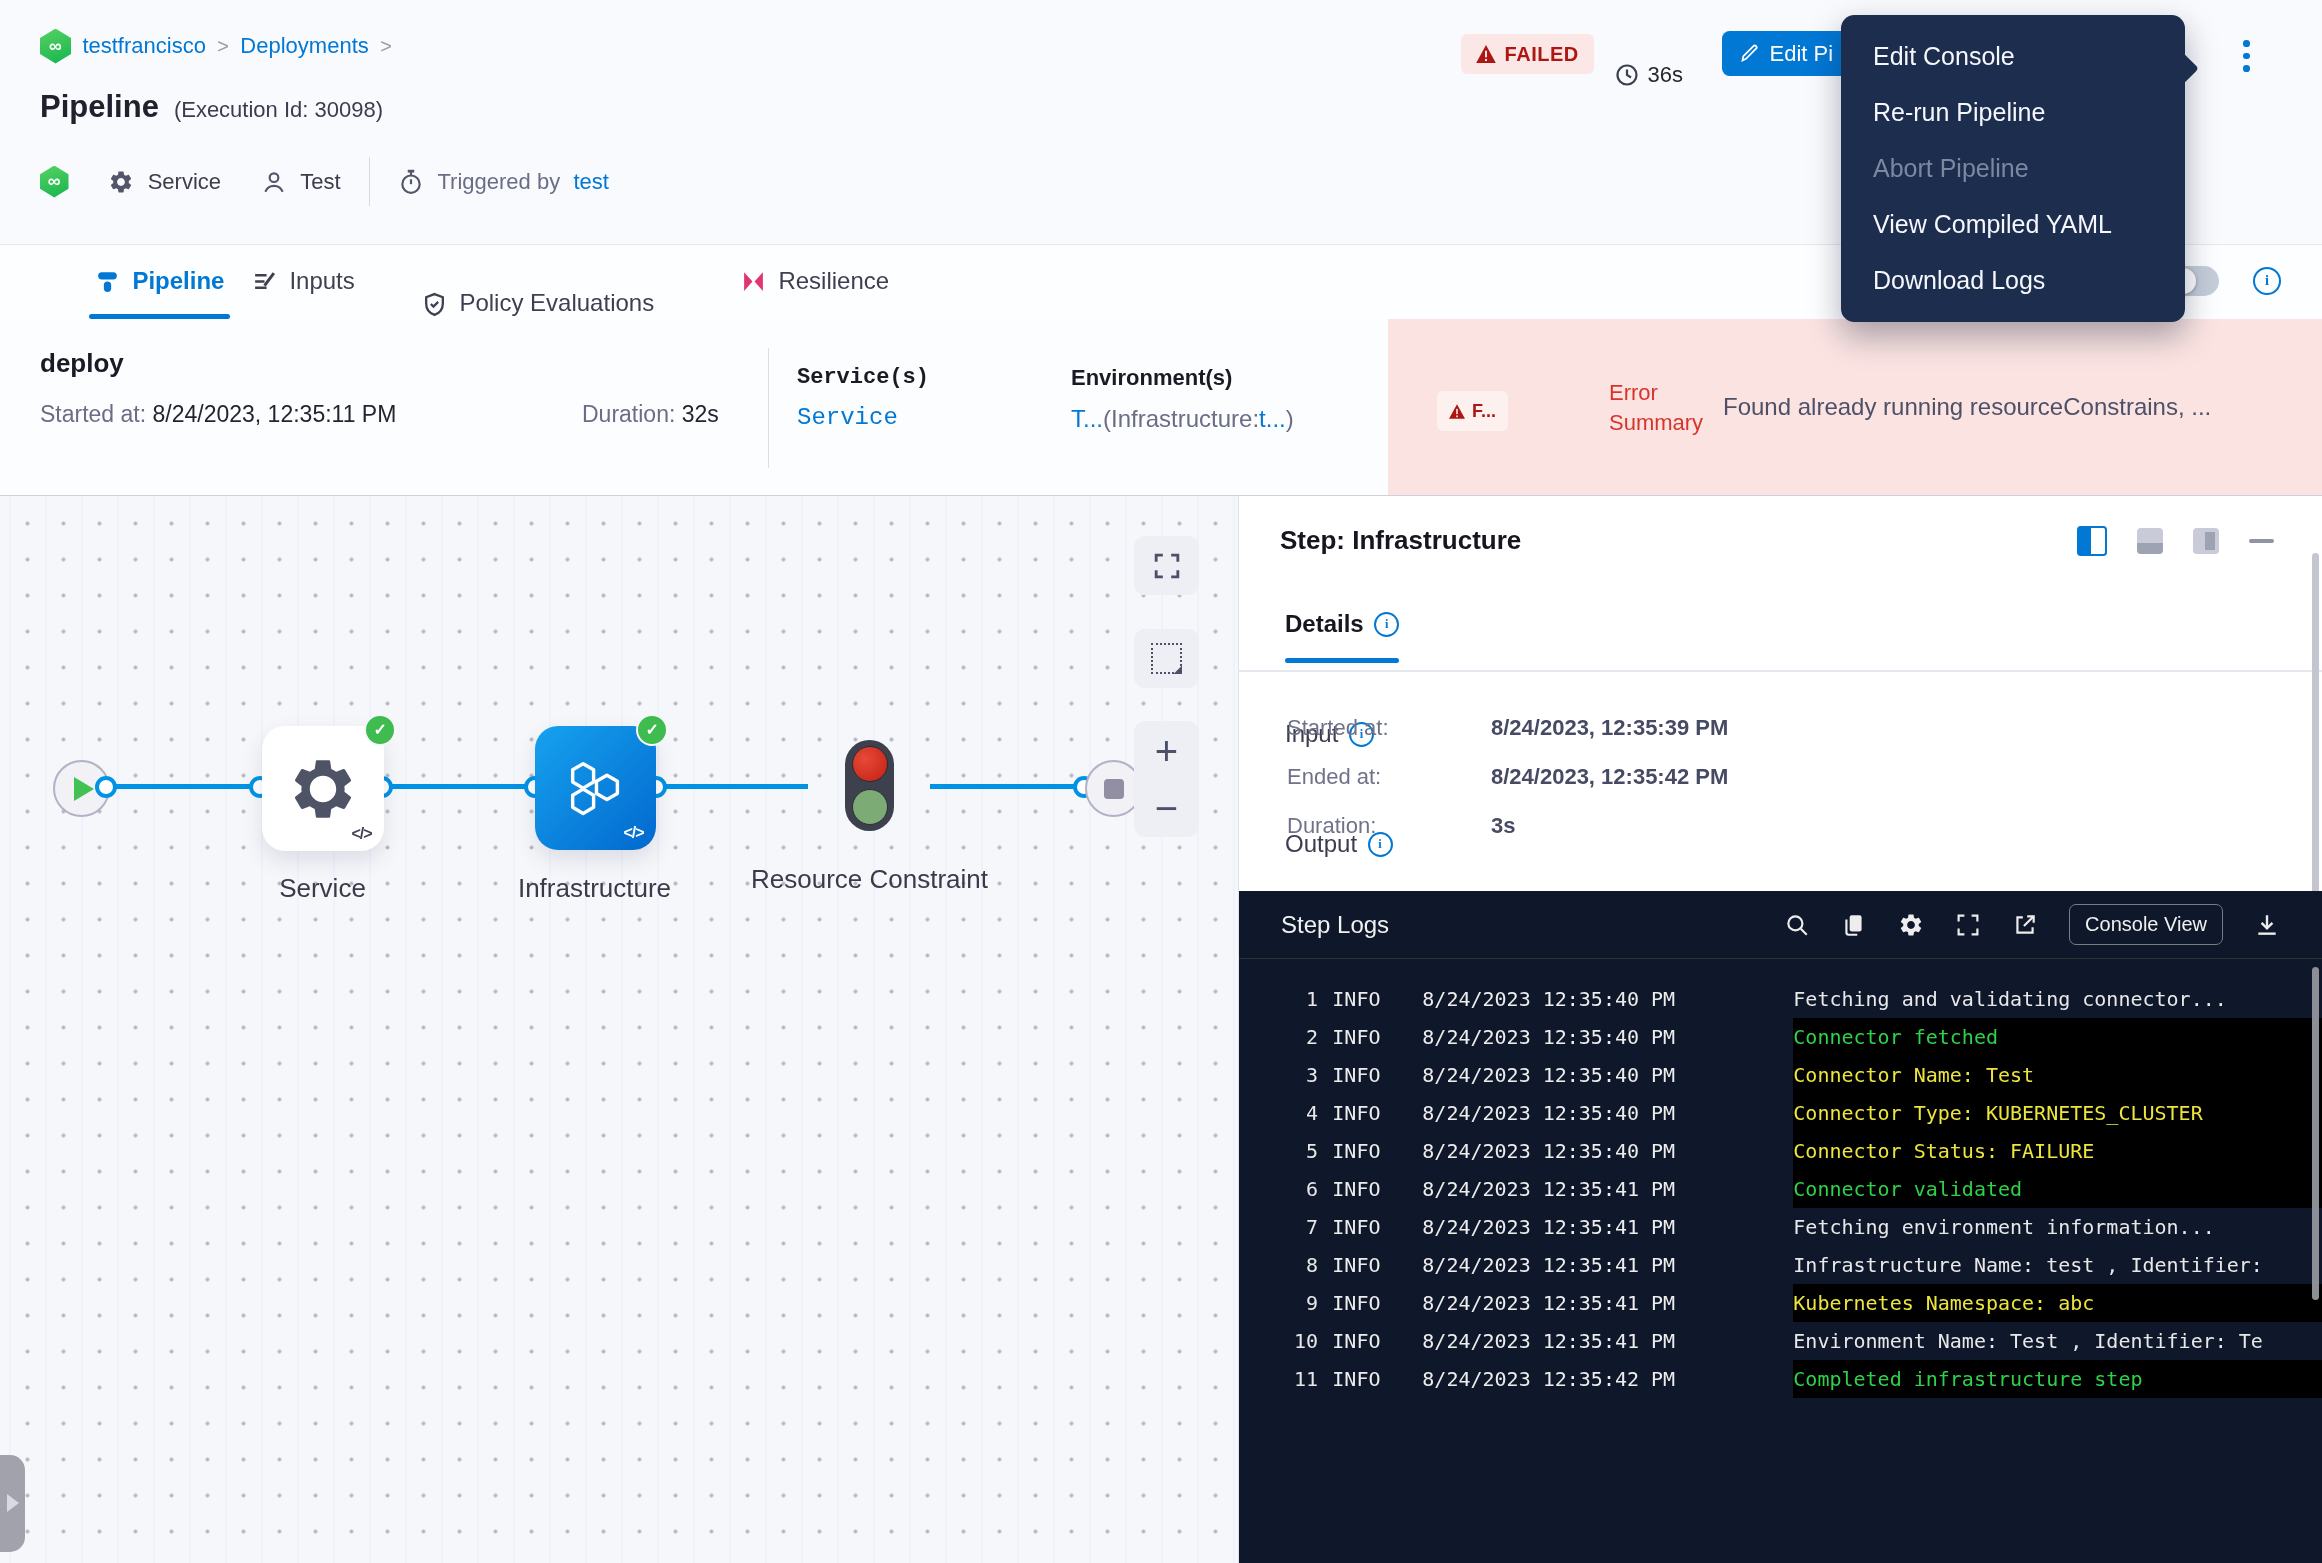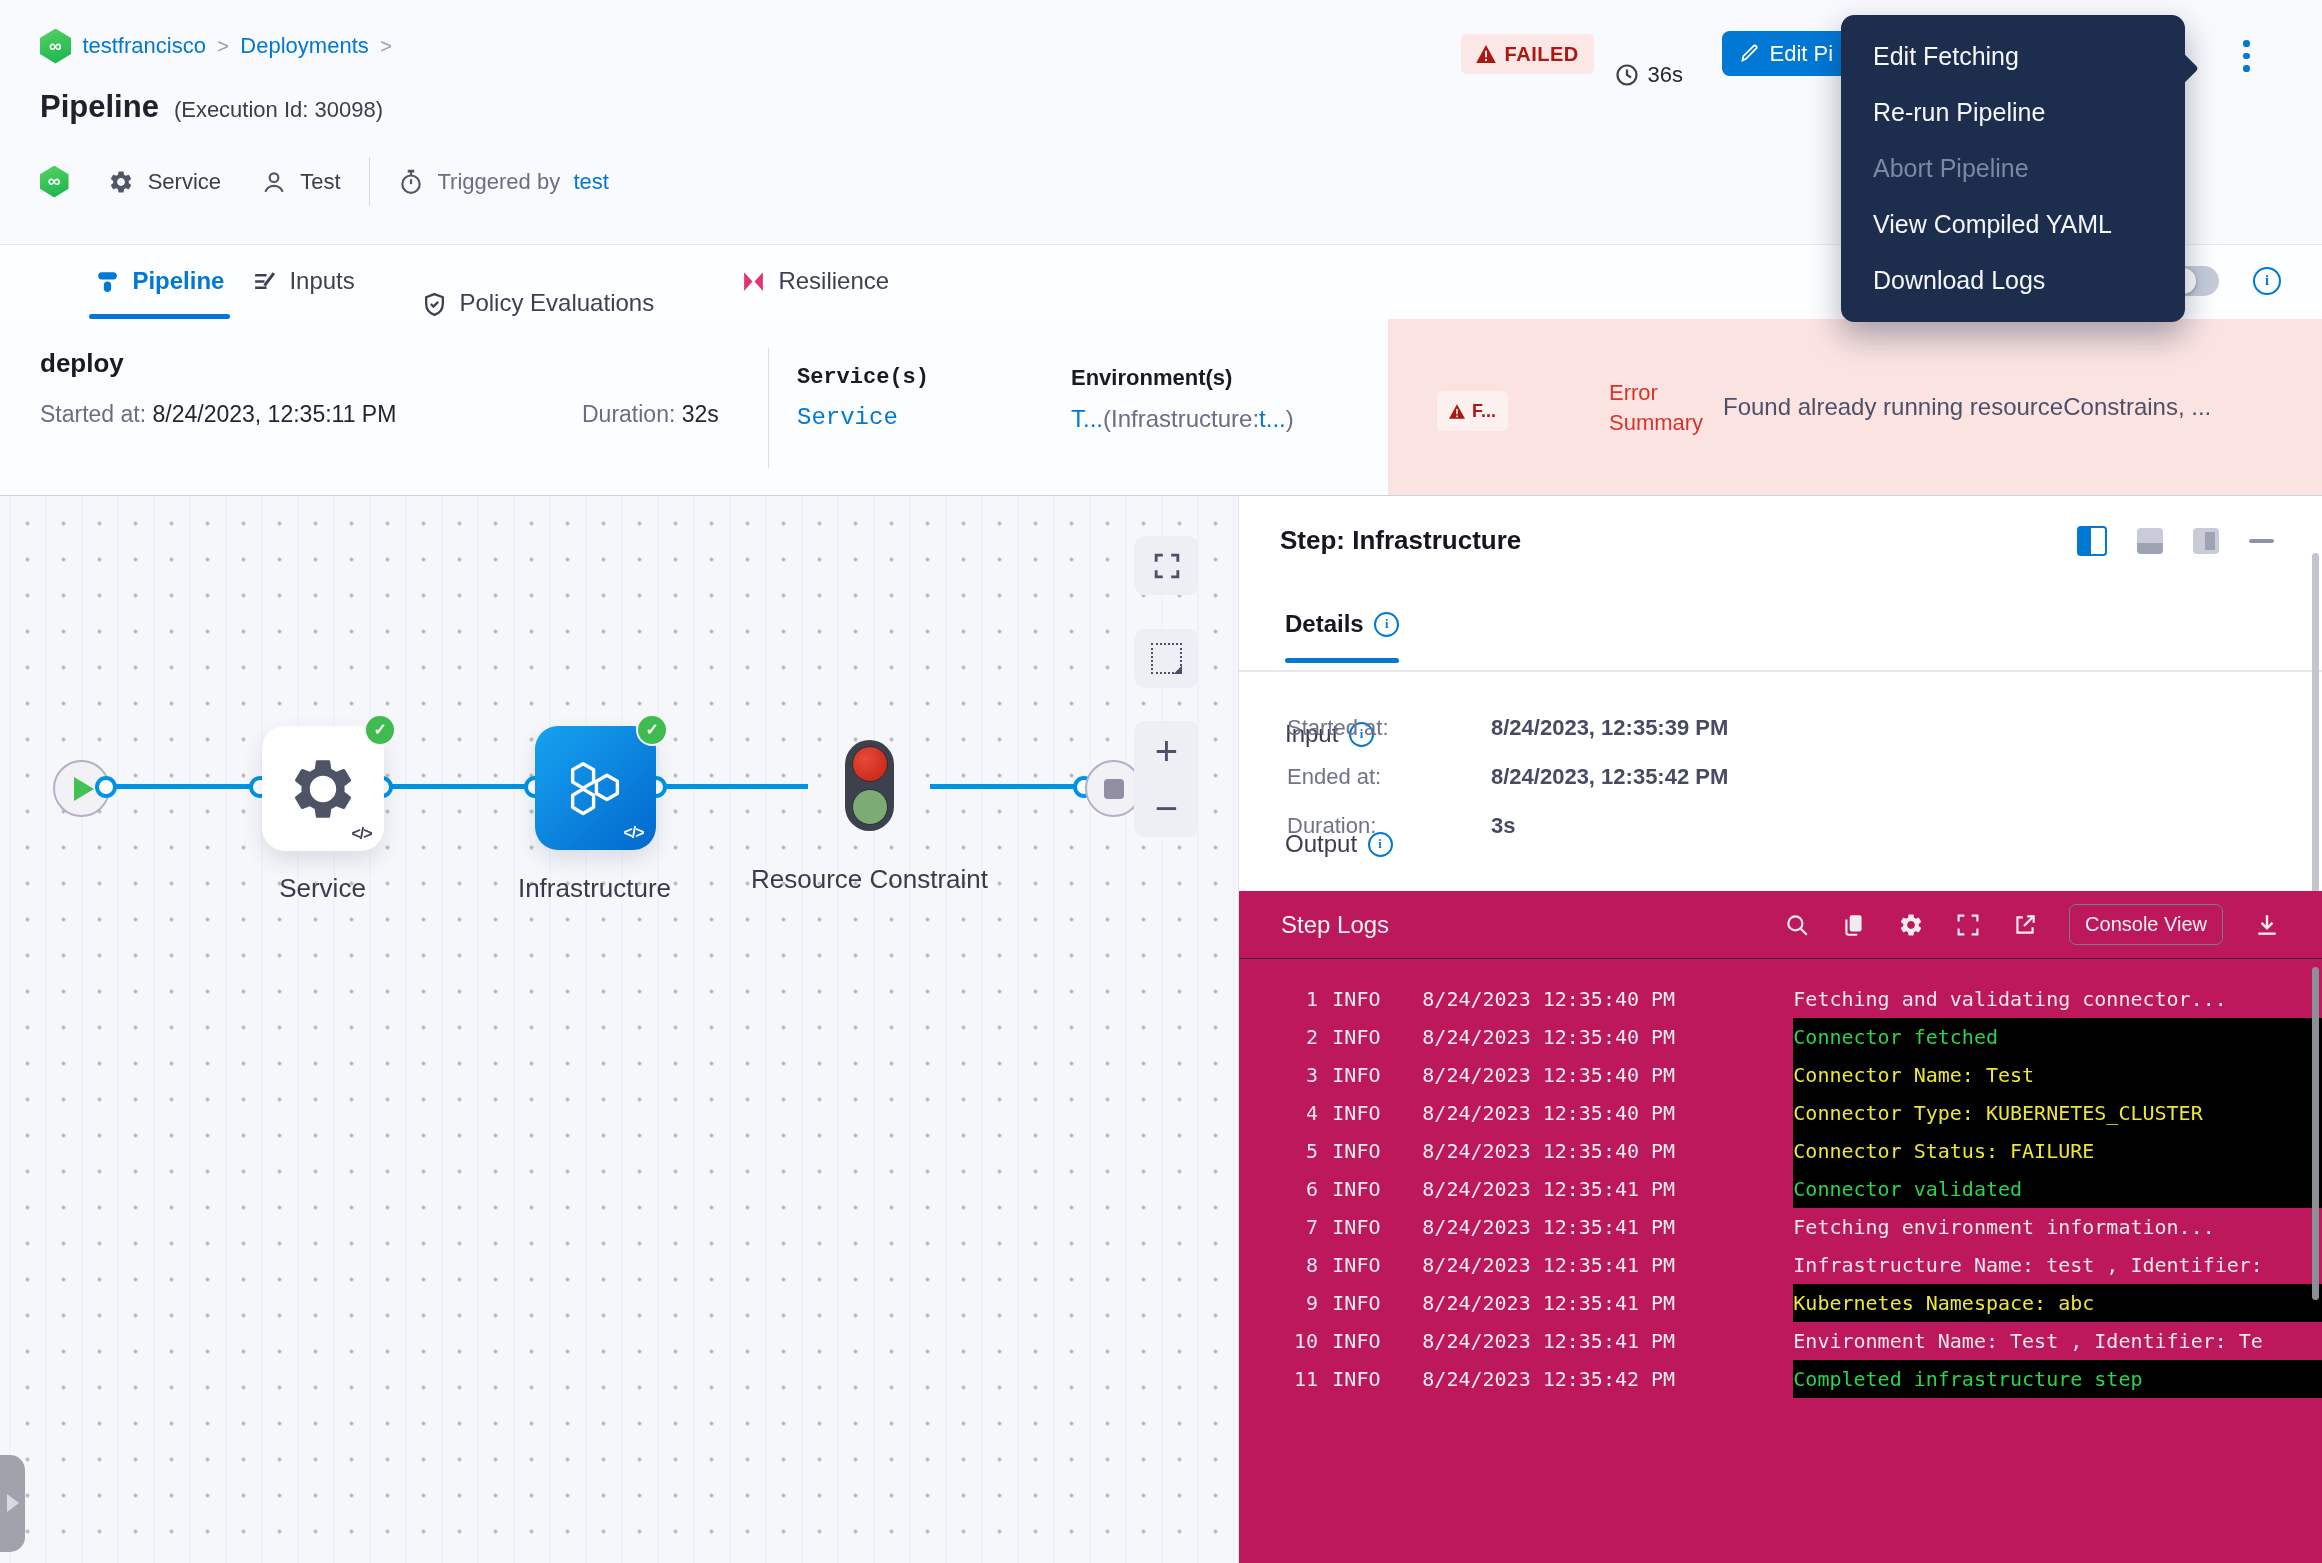--- a/index.html
+++ b/index.html
@@ -127,21 +127,21 @@
   .sp-tab{display:flex;align-items:center;gap:10.5px;cursor:pointer;position:relative;padding-bottom:25px;}
   .sp-tab.active{font-weight:bold;color:#15161f;}
   .sp-tab.active::after{content:"";position:absolute;left:0;right:0;bottom:0;height:4.8px;background:#0278d5;border-radius:2.9px;}
   .sp-divider{position:absolute;left:0;right:0;top:174px;height:1.9px;background:#e6e7ee;}
   .sp-fields{position:absolute;left:48px;top:219px;display:grid;grid-template-columns:204px auto;row-gap:23px;font-size:22px;}
   .f-label{color:#70728a;}
   .f-value{color:#474a63;font-weight:bold;}
   .panel-scroll{position:absolute;right:2.9px;top:57px;width:6.7px;height:380px;border-radius:3.8px;background:#c3c5cf;}
 
   
-  .logs{position:absolute;left:0;right:0;top:395px;bottom:0;background:#be185d;color:#ededed;}
+  .logs{position:absolute;left:0;right:0;top:395px;bottom:0;background:#0f172a;color:#ededed;}
   .logs-head{height:67px;display:flex;align-items:center;padding:0 42px;border-bottom:1px solid #2e2f33;}
   .logs-title{font-size:24px;color:#f2f2f2;}
   .log-tools{margin-left:auto;display:flex;align-items:center;gap:31px;}
   .ltool{width:26px;height:26px;color:#ededed;cursor:pointer;}
   .console-btn{border:1.4px solid #787c85;background:transparent;color:#f0f0f0;border-radius:7px;font-size:20px;
                font-family:Liberation Sans, sans-serif;padding:7.6px 15px;cursor:pointer;}
   .log-body{position:absolute;left:0;right:0;top:67px;bottom:0;font-family:"DejaVu Sans Mono",monospace;
             font-size:20px;padding-top:22px;overflow:hidden;}
   .log-row{display:flex;align-items:center;height:38px;padding-left:42px;white-space:nowrap;}
   .ln{width:37px;text-align:right;color:#e8e8e8;flex:0 0 auto;}
@@ -227,21 +227,21 @@
       <span>Edit Pi</span>
     </button>
 
     <div class="kebab">
         <span></span>
         <span></span>
         <span></span>
       </div>
 
     <nav class="actions-menu">
-        <div class="menu-item">Edit Fetching</div>
+        <div class="menu-item">Edit Console</div>
         <div class="menu-item">Re-run Pipeline</div>
         <div class="menu-item disabled">Abort Pipeline</div>
         <div class="menu-item">View Compiled YAML</div>
         <div class="menu-item">Download Logs</div>
       </nav>
   </header>
 
   <nav class="tabsbar">
     <div class="tab active" style="left:95px;">
       <svg class="tab-icon" viewBox="0 0 24 24" fill="#0278d5">

